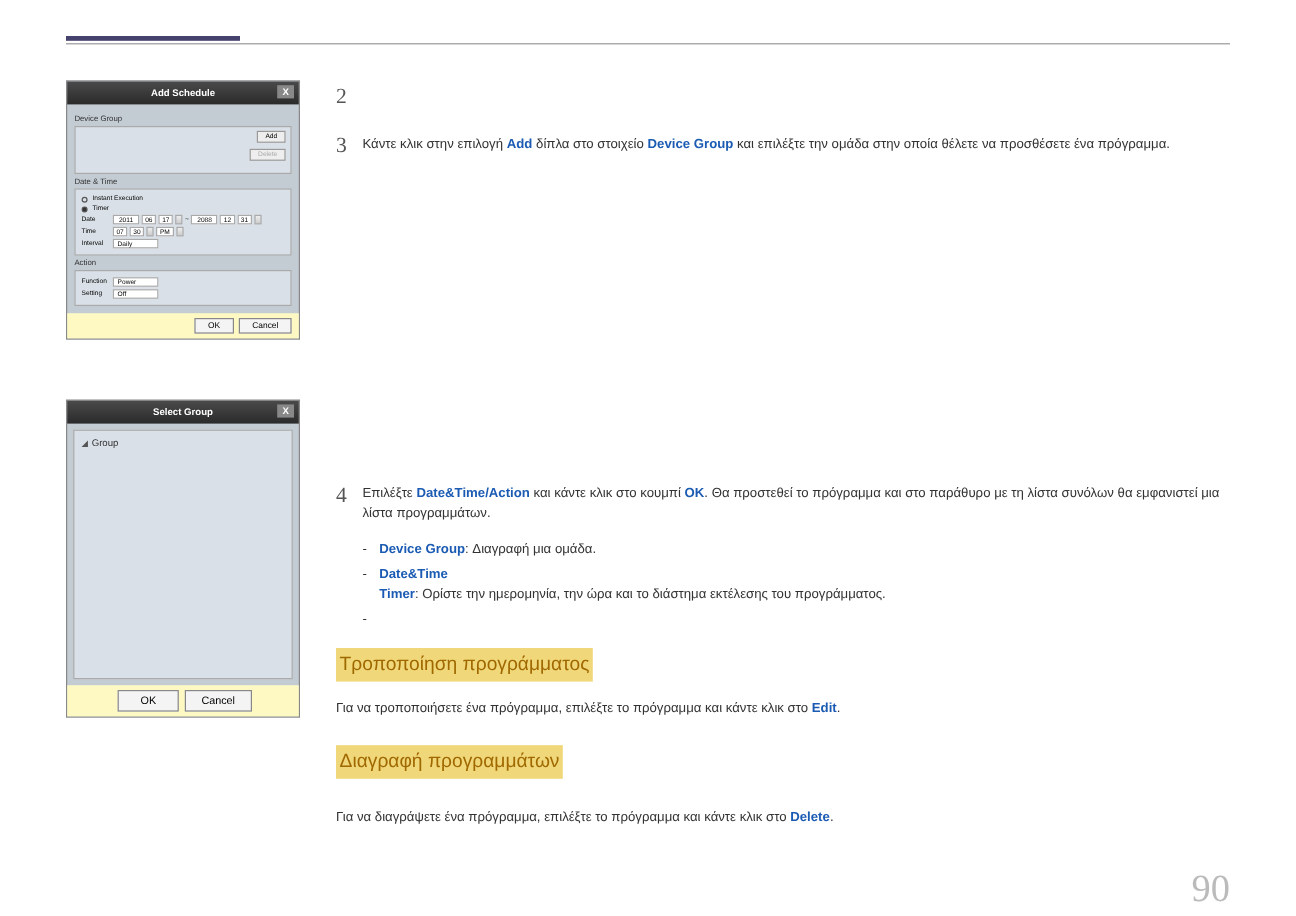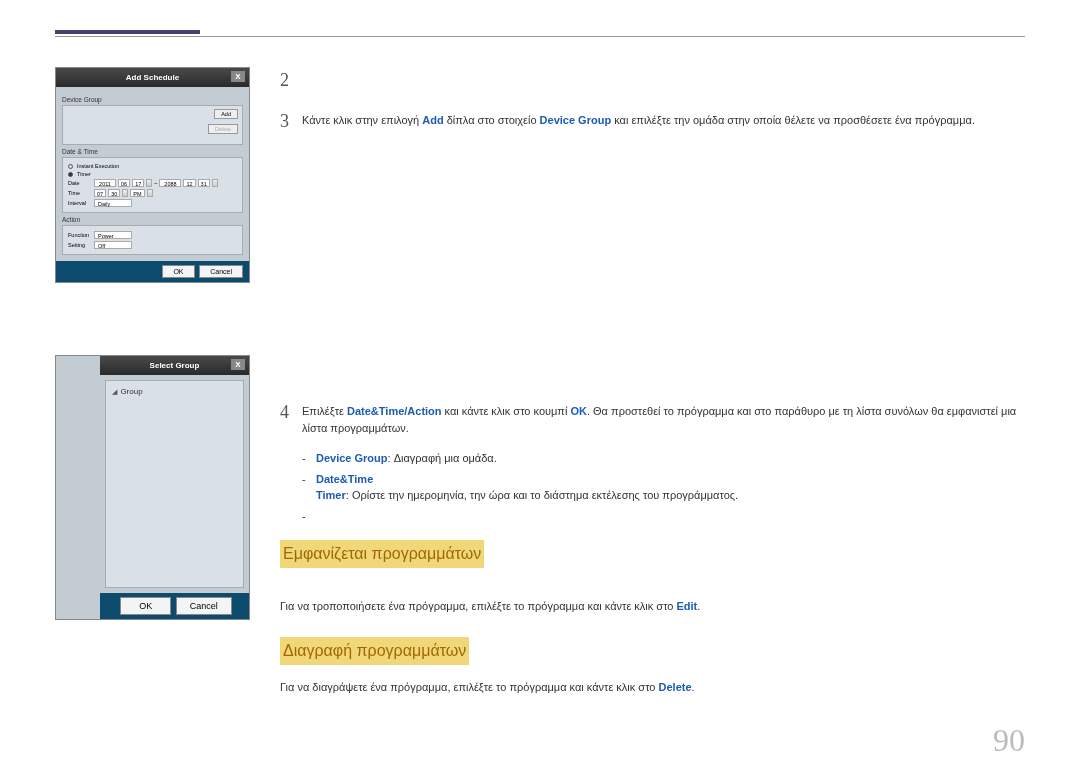--- a/index.html
+++ b/index.html
@@ -88,21 +88,21 @@
   .datetime-box { padding: 3px 5px; }
   .row { display: flex; align-items: center; gap: 2px; margin: 2px 0; font-size: 5.5px; }
   .row .lbl { width: 24px; }
   .input-tiny { background:#fff; border:1px solid #aaa; padding:0 2px; height:8px; line-height:8px; display:inline-block; min-width:12px; text-align:center; }
   .input-tiny.wide { min-width: 22px; }
   .input-tiny.wider { min-width: 38px; }
   .spinner { display:inline-block; width:6px; height:8px; background:linear-gradient(#eee,#ccc); border:1px solid #aaa; }
   .footer-btns {
     text-align: right;
     padding: 4px 6px;
-    background: #0c4a6e;
+    background: #fef9c3;
   }
   .mbtn {
     display: inline-block;
     background: #f4f4f4;
     border: 1px solid #888;
     font-size: 7px;
     padding: 2px 10px;
     margin-left: 3px;
   }
   .step {
@@ -226,21 +226,21 @@
             <span class="input-tiny wider" style="text-align:left;padding-left:3px;">Off</span>
           </div>
         </div>
       </div>
       <div class="footer-btns">
         <span class="mbtn">OK</span>
         <span class="mbtn">Cancel</span>
       </div>
     </div>
 
-    <div class="screenshot" style="margin-top:72px;padding-left:44px;">
+    <div class="screenshot" style="margin-top:50px;">
       <div class="screenshot-header">
         <span>Select Group</span>
         <span class="close-x">X</span>
       </div>
       <div class="select-group-body">
         <span class="tri">◢</span><span>Group</span>
       </div>
       <div class="footer-btns" style="text-align:center;">
         <span class="mbtn" style="padding:3px 18px; font-size:9px;">OK</span>
         <span class="mbtn" style="padding:3px 13px; font-size:9px;">Cancel</span>
@@ -279,25 +279,25 @@
         <div>
           <div><span class="bold-link">Date&amp;Time</span></div>
           <div><span class="bold-link">Timer</span><span>: Ορίστε την ημερομηνία, την ώρα και το διάστημα εκτέλεσης του προγράμματος.</span></div>
         </div>
       </div>
       <div class="sub-item">
         <span class="dash">-</span>
       </div>
     </div>
 
-    <div><span class="section-h">Εμφανίζεται προγραμμάτων</span></div>
-    <div style="margin:22px 0 14px 0;">
+    <div><span class="section-h">Τροποποίηση προγράμματος</span></div>
+    <div style="margin:6px 0 14px 0;">
       <span>Για να τροποποιήσετε ένα πρόγραμμα, επιλέξτε το πρόγραμμα και κάντε κλικ στο </span><span class="bold-link">Edit</span><span>.</span>
     </div>
 
     <div><span class="section-h">Διαγραφή προγραμμάτων</span></div>
-    <div style="margin:6px 0;">
+    <div style="margin:16px 0;">
       <span>Για να διαγράψετε ένα πρόγραμμα, επιλέξτε το πρόγραμμα και κάντε κλικ στο </span><span class="bold-link">Delete</span><span>.</span>
     </div>
   </div>
 </div>
 
 <div class="page-num">90</div>
 
 </body></html>

